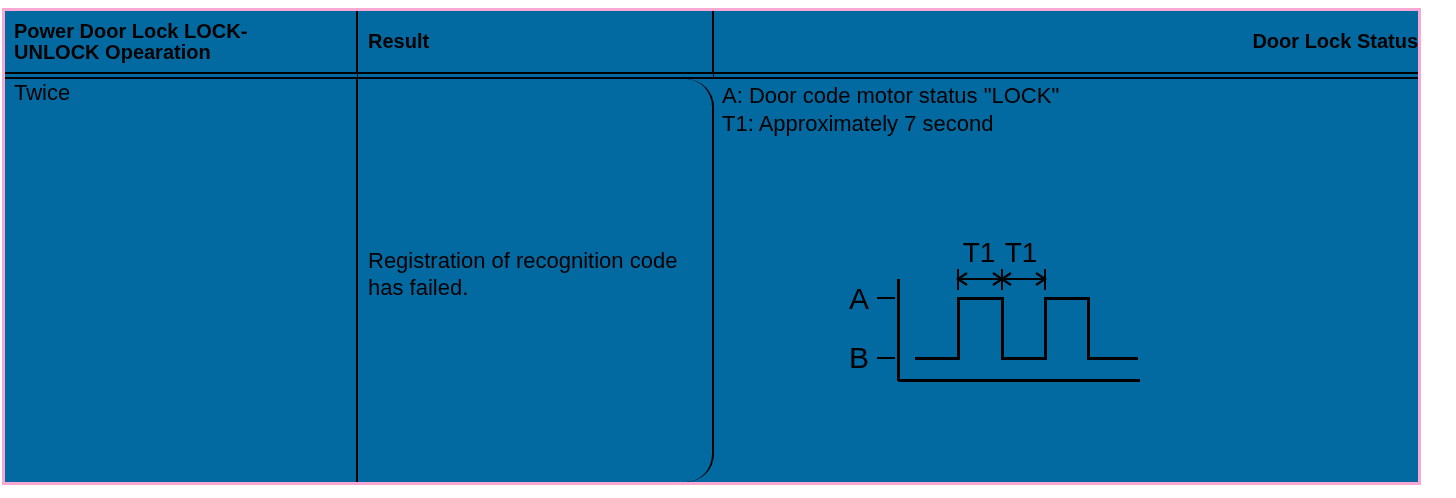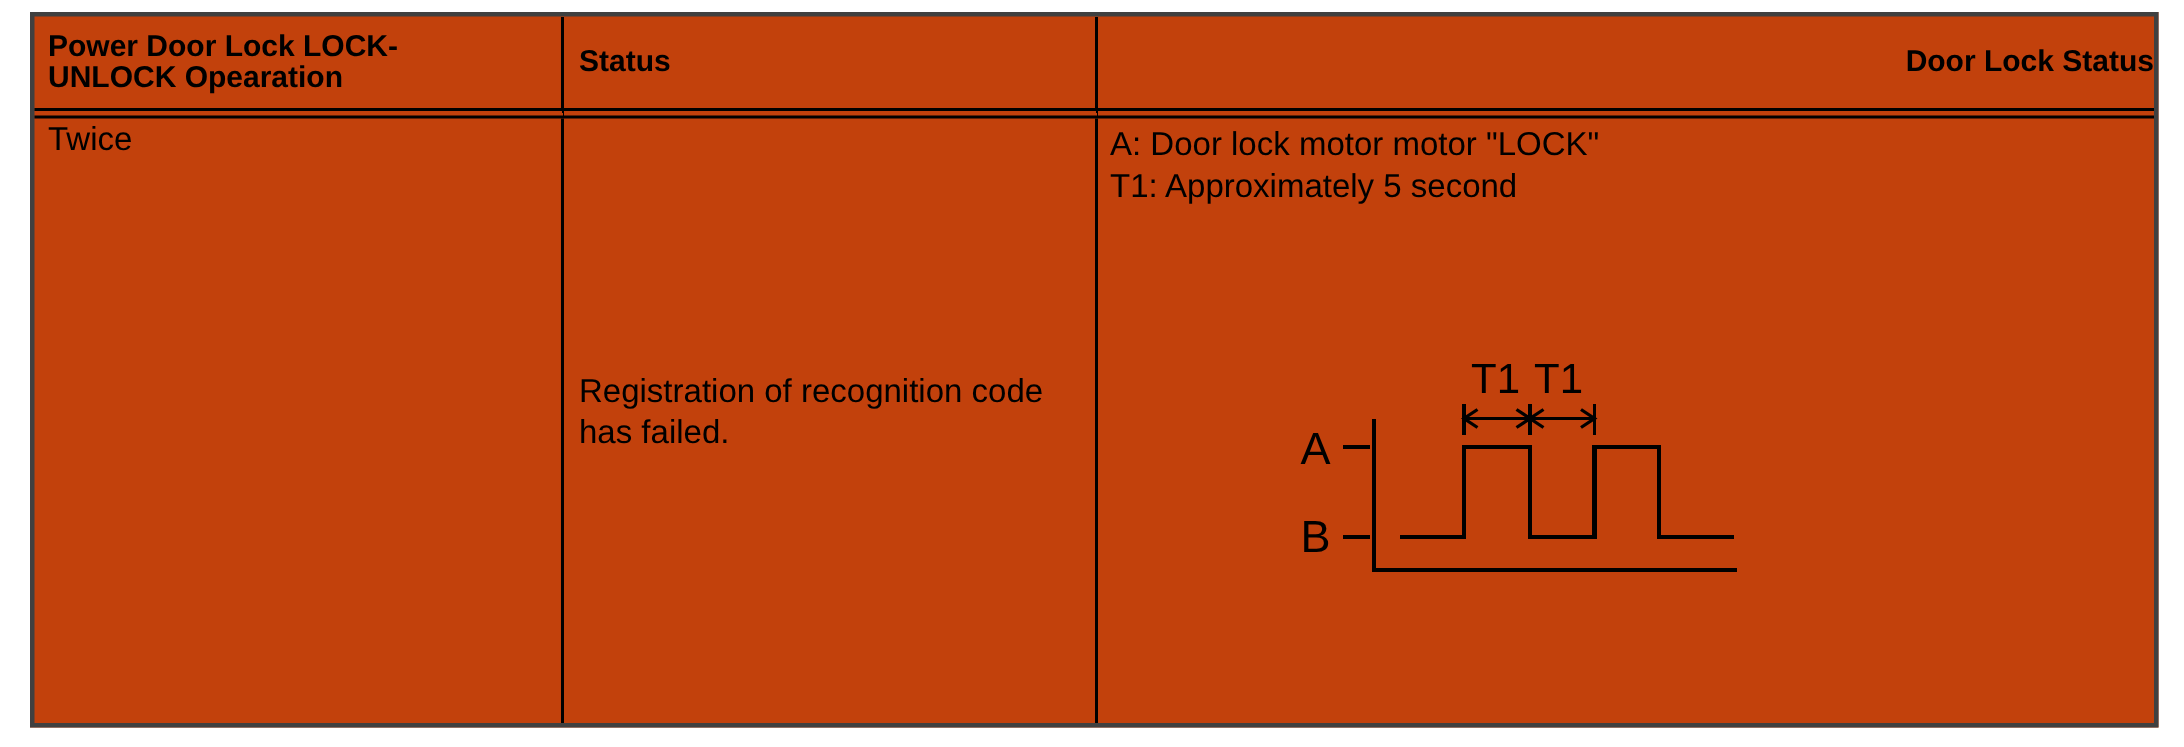--- a/index.html
+++ b/index.html
@@ -7,30 +7,30 @@
     padding: 0;
     background: #ffffff;
     width: 1456px;
     height: 498px;
     font-family: "Liberation Sans", sans-serif;
     color: #000000;
     overflow: hidden;
   }
   .doc-table {
     position: absolute;
-    left: 20px;
+    left: 2px;
     top: 8px;
     width: 1419px;
     height: 477px;
     box-sizing: border-box;
-    border: 3px solid #404040;
+    border: 3px solid #f9a8d4;
     display: grid;
     grid-template-columns: 353px 356px 1fr;
     grid-template-rows: 68px minmax(0, 1fr);
-    background: #c2410c;
+    background: #0369a1;
   }
   .cell {
     box-sizing: border-box;
     overflow: hidden;
   }
   .col1, .col2 { border-right: 2px solid #000000; }
   .hdr {
     border-bottom: 7px double #000000;
     font-weight: bold;
     font-size: 20px;
@@ -48,20 +48,21 @@
   .bodycell.col1 {
     display: flex;
     padding: 0 8px 14px 9px;
     line-height: 27px;
   }
   .bodycell.col2 {
     display: flex;
     align-items: center;
     padding: 0 8px 14px 10px;
     line-height: 27px;
+    border-radius: 28px;
   }
   .bodycell.col3 {
     padding: 3px 0 0 8px;
   }
   .legend {
     font-size: 22px;
     line-height: 28px;
   }
   .waveform-wrap {
     margin-top: 94px;
@@ -78,39 +79,39 @@
 </head>
 <body>
 
 <div class="doc-table">
 
   <div class="cell hdr col1">
     <span class="pre">Power Door Lock LOCK-
 UNLOCK Opearation</span>
   </div>
   <div class="cell hdr col2">
-    <span>Status</span>
+    <span>Result</span>
   </div>
   <div class="cell hdr col3">
     <span>Door Lock Status</span>
   </div>
 
   <div class="cell bodycell col1">
     <span>Twice</span>
   </div>
 
   <div class="cell bodycell col2">
     <span class="pre">Registration of recognition code
 has failed.</span>
   </div>
 
   <div class="cell bodycell col3">
     <div class="legend">
-      <div>A: Door lock motor motor "LOCK"</div>
-      <div>T1: Approximately 5 second</div>
+      <div>A: Door code motor status "LOCK"</div>
+      <div>T1: Approximately 7 second</div>
     </div>
 
     <div class="waveform-wrap">
       <svg width="300" height="160" viewBox="0 0 300 160">
 
         <text x="134" y="30" font-size="28" text-anchor="middle">T1</text>
         <text x="176" y="30" font-size="28" text-anchor="middle">T1</text>
 
         <line x1="113" y1="37" x2="113" y2="58" stroke="#000" stroke-width="2.5" shape-rendering="crispEdges"></line>
         <line x1="157" y1="37" x2="157" y2="58" stroke="#000" stroke-width="2.5" shape-rendering="crispEdges"></line>

